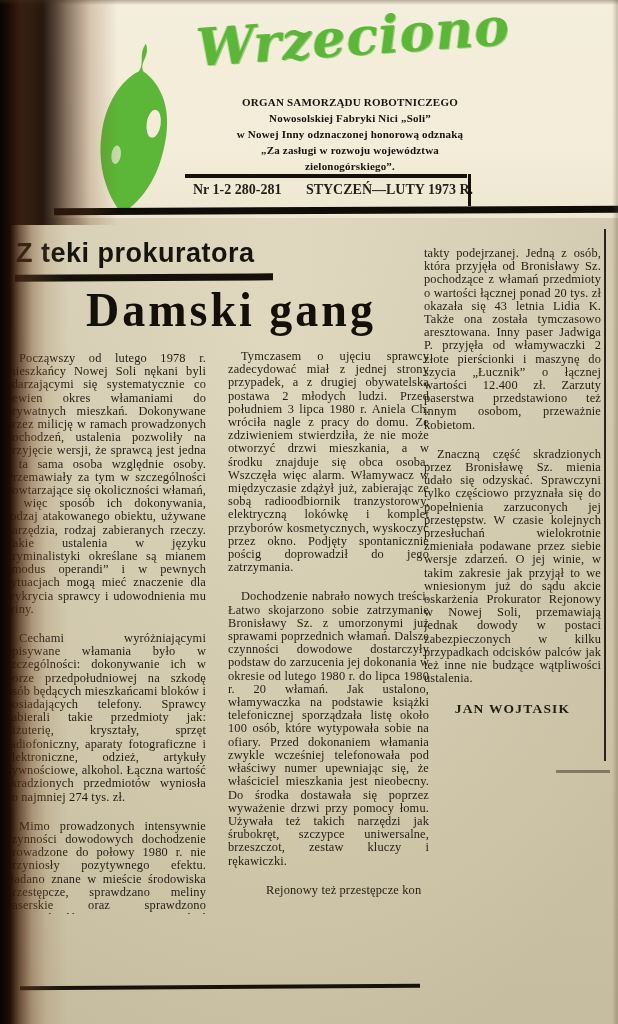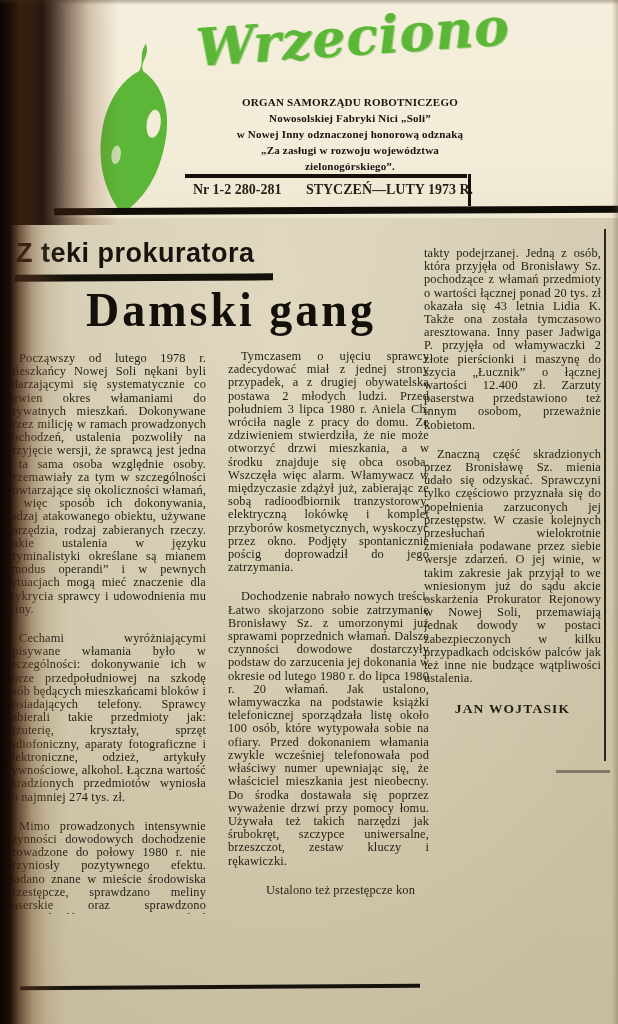--- a/index.html
+++ b/index.html
@@ -92,21 +92,21 @@
 
   <div class="col col-left">
     <p>Począwszy od lutego 1978 r. mieszkańcy Nowej Soli nękani byli zdarzającymi się systematycznie co pewien okres włamaniami do prywatnych mieszkań. Dokonywane przez milicję w ramach prowadzonych dochodzeń, ustalenia pozwoliły na przyjęcie wersji, że sprawcą jest jedna i ta sama osoba względnie osoby. Przemawiały za tym w szczególności powtarzające się okoliczności włamań, a więc sposób ich dokonywania, rodzaj atakowanego obiektu, używane narzędzia, rodzaj zabieranych rzeczy. Takie ustalenia w języku kryminalistyki określane są mianem „modus operandi” i w pewnych sytuacjach mogą mieć znaczenie dla wykrycia sprawcy i udowodnienia mu winy.</p>
     <p>Cechami wyróżniającymi opisywane włamania było w szczególności: dokonywanie ich w porze przedpołudniowej na szkodę osób będących mieszkańcami bloków i posiadających telefony. Sprawcy zabierali takie przedmioty jak: biżuterię, kryształy, sprzęt radiofoniczny, aparaty fotograficzne i elektroniczne, odzież, artykuły żywnościowe, alkohol. Łączna wartość skradzionych przedmiotów wyniosła co najmniej 274 tys. zł.</p>
     <p>Mimo prowadzonych intensywnie czynności dowodowych dochodzenie prowadzone do połowy 1980 r. nie przyniosły pozytywnego efektu. Badano znane w mieście środowiska przestępcze, sprawdzano meliny paserskie oraz sprawdzono ewentualność, że sprawcami mogą być osoby z innego województwa.</p>
   </div>
 
   <div class="col col-mid">
     <p>Tymczasem o ujęciu sprawcy zadecydować miał z jednej strony przypadek, a z drugiej obywatelska postawa 2 młodych ludzi. Przed południem 3 lipca 1980 r. Aniela Ch. wróciła nagle z pracy do domu. Ze zdziwieniem stwierdziła, że nie może otworzyć drzwi mieszkania, a w środku znajduje się obca osoba. Wszczęła więc alarm. Włamywacz w międzyczasie zdążył już, zabierając ze sobą radioodbiornik tranzystorowy, elektryczną lokówkę i komplet przyborów kosmetycznych, wyskoczyć przez okno. Podjęty spontanicznie pościg doprowadził do jego zatrzymania.</p>
     <p>Dochodzenie nabrało nowych treści. Łatwo skojarzono sobie zatrzymanie Bronisławy Sz. z umorzonymi już sprawami poprzednich włamań. Dalsze czynności dowodowe dostarczyły podstaw do zarzucenia jej dokonania w okresie od lutego 1980 r. do lipca 1980 r. 20 włamań. Jak ustalono, włamywaczka na podstawie książki telefonicznej sporządzała listę około 100 osób, które wytypowała sobie na ofiary. Przed dokonaniem włamania zwykle wcześniej telefonowała pod właściwy numer upewniając się, że właściciel mieszkania jest nieobecny. Do środka dostawała się poprzez wyważenie drzwi przy pomocy łomu. Używała też takich narzędzi jak śrubokręt, szczypce uniwersalne, brzeszczot, zestaw kluczy i rękawiczki.</p>
-    <p class="bigindent">Ustalono też przestępcze kon</p>
+    <p class="bigindent">Rejonowy też przestępcze kon</p>
   </div>
 
   <div class="col col-right">
     <p class="noindent">takty podejrzanej. Jedną z osób, która przyjęła od Bronisławy Sz. pochodzące z włamań przedmioty o wartości łącznej ponad 20 tys. zł okazała się 43 letnia Lidia K. Także ona została tymczasowo aresztowana. Inny paser Jadwiga P. przyjęła od włamywaczki 2 złote pierścionki i maszynę do szycia „Łucznik” o łącznej wartości 12.400 zł. Zarzuty paserstwa przedstawiono też innym osobom, przeważnie kobietom.</p>
     <p>Znaczną część skradzionych przez Bronisławę Sz. mienia udało się odzyskać. Sprawczyni tylko częściowo przyznała się do popełnienia zarzuconych jej przestępstw. W czasie kolejnych przesłuchań wielokrotnie zmieniała podawane przez siebie wersje zdarzeń. O jej winie, w takim zakresie jak przyjął to we wniesionym już do sądu akcie oskarżenia Prokurator Rejonowy w Nowej Soli, przemawiają jednak dowody w postaci zabezpieczonych w kilku przypadkach odcisków palców jak też inne nie budzące wątpliwości ustalenia.</p>
     <p class="byline">JAN WOJTASIK</p>
   </div>
 
   <div class="right-vrule"></div>
   <div class="bottom-rule"></div>

